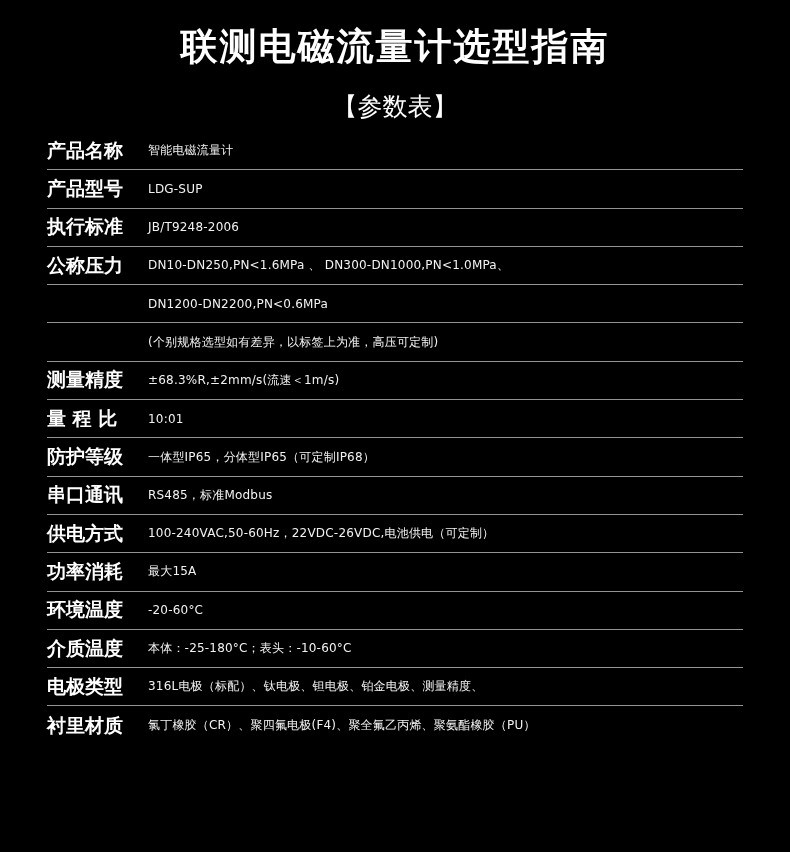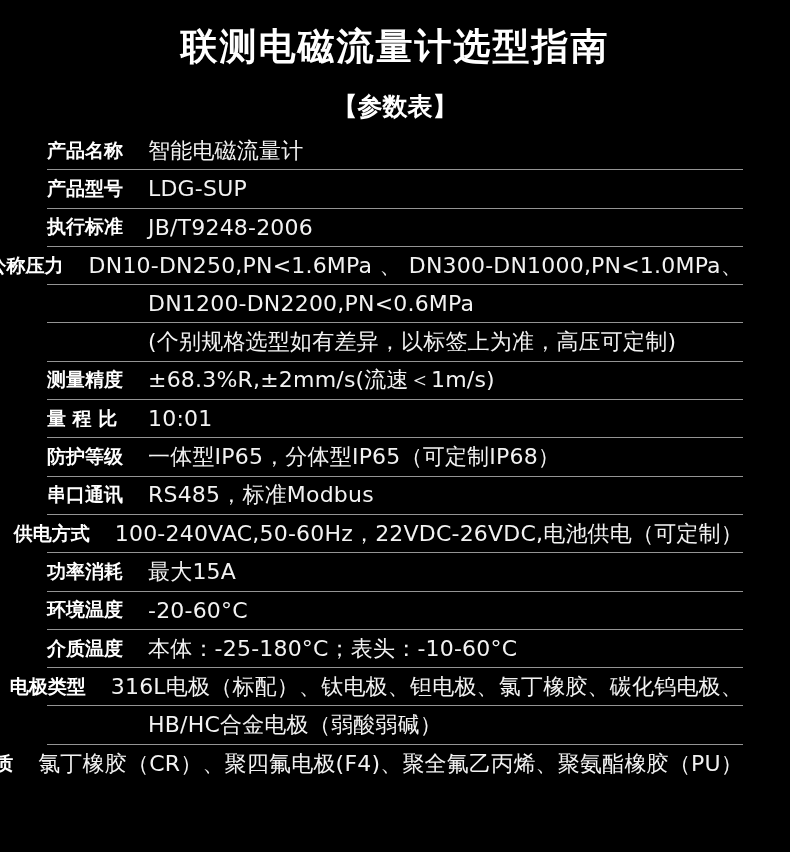--- a/index.html
+++ b/index.html
@@ -23,21 +23,21 @@
     font-size: 37px;
     font-weight: bold;
     letter-spacing: 2px;
     line-height: 42px;
     color: #ffffff;
   }
   .subtitle {
     margin-top: 26px;
     text-align: center;
     font-size: 25px;
-    font-weight: bold;
+    font-weight: normal;
     line-height: 26px;
     color: #ffffff;
   }
   .spec-table {
     margin: 12px 47px 0 47px;
     width: 696px;
   }
   .row {
     display: flex;
     align-items: center;
@@ -49,21 +49,21 @@
   .row .label {
     width: 101px;
     flex-shrink: 0;
     font-size: 19px;
     font-weight: bold;
     color: #ffffff;
     white-space: pre;
   }
   .row .value {
     flex: 1;
-    font-size: 22px;
+    font-size: 12px;
     font-weight: normal;
     color: #f2f2f2;
     white-space: pre;
     letter-spacing: 0.2px;
   }
 </style>
 </head>
 <body>
 
 <div class="page">
@@ -136,26 +136,22 @@
     <div class="value">-20-60°C</div>
   </div>
 
   <div class="row">
     <div class="label">介质温度</div>
     <div class="value">本体：-25-180°C；表头：-10-60°C</div>
   </div>
 
   <div class="row">
     <div class="label">电极类型</div>
-    <div class="value">316L电极（标配）、钛电极、钽电极、氯丁橡胶、碳化钨电极、</div>
+    <div class="value">316L电极（标配）、钛电极、钽电极、铂金电极、测量精度、</div>
   </div>
 
-  <div class="row">
-    <div class="label"></div>
-    <div class="value">HB/HC合金电极（弱酸弱碱）</div>
-  </div>
 
   <div class="row">
     <div class="label">衬里材质</div>
     <div class="value">氯丁橡胶（CR）、聚四氟电极(F4)、聚全氟乙丙烯、聚氨酯橡胶（PU）</div>
   </div>
 </div>
 </div>
 
 </body></html>

